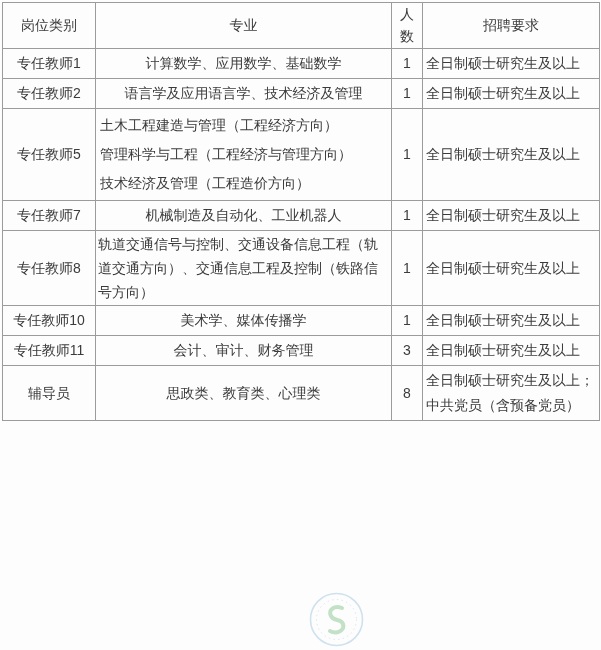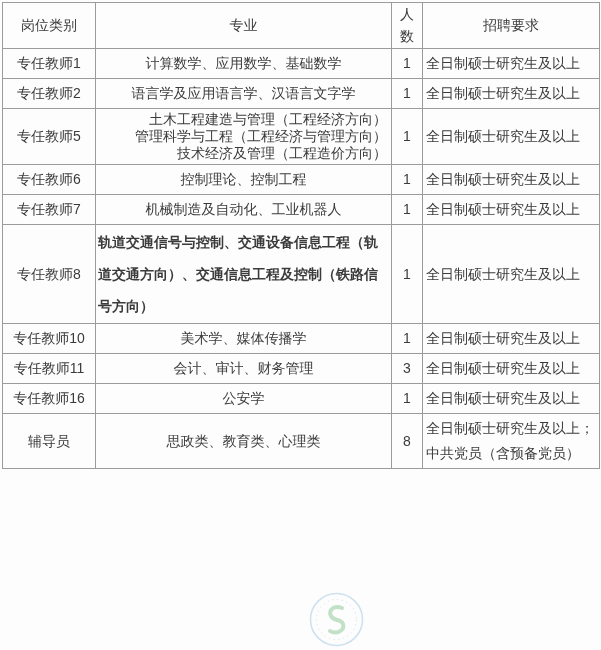--- a/index.html
+++ b/index.html
@@ -29,22 +29,22 @@
     vertical-align:middle;
     text-align:center;
     padding:1px 2px;
     line-height:1.55;
     white-space:pre-line;
     overflow:hidden;
   }
   thead th{height:28px;}
   tbody td{height:25px;}
   td.left{text-align:left;padding:2px 4px;}
-  td.lh27{line-height:17px;text-align:right;}
-  td.lh24{line-height:32px;padding:1px 2px;font-weight:bold;}
+  td.lh27{line-height:29px;}
+  td.lh24{line-height:24px;padding:1px 2px;}
   td.req{text-align:left;padding:2px 1px 2px 3px;line-height:25px;}
   .watermark{
     position:absolute;
     left:308px;top:591px;
     width:57px;height:57px;
     opacity:.55;
     pointer-events:none;
   }
 </style>
 </head>
@@ -67,35 +67,29 @@
   </thead>
   <tbody>
     <tr>
       <td>专任教师1</td>
       <td>计算数学、应用数学、基础数学</td>
       <td>1</td>
       <td class="req">全日制硕士研究生及以上</td>
     </tr>
     <tr>
       <td>专任教师2</td>
-      <td>语言学及应用语言学、汉语言文字学</td>
+      <td>语言学及应用语言学、技术经济及管理</td>
       <td>1</td>
       <td class="req">全日制硕士研究生及以上</td>
     </tr>
     <tr>
       <td>专任教师5</td>
       <td class="left lh27">土木工程建造与管理（工程经济方向）
 管理科学与工程（工程经济与管理方向）
 技术经济及管理（工程造价方向）</td>
-      <td>1</td>
-      <td class="req">全日制硕士研究生及以上</td>
-    </tr>
-    <tr>
-      <td>专任教师6</td>
-      <td>控制理论、控制工程</td>
       <td>1</td>
       <td class="req">全日制硕士研究生及以上</td>
     </tr>
     <tr>
       <td>专任教师7</td>
       <td>机械制造及自动化、工业机器人</td>
       <td>1</td>
       <td class="req">全日制硕士研究生及以上</td>
     </tr>
     <tr>
@@ -110,26 +104,20 @@
       <td>1</td>
       <td class="req">全日制硕士研究生及以上</td>
     </tr>
     <tr>
       <td>专任教师11</td>
       <td>会计、审计、财务管理</td>
       <td>3</td>
       <td class="req">全日制硕士研究生及以上</td>
     </tr>
     <tr>
-      <td>专任教师16</td>
-      <td>公安学</td>
-      <td>1</td>
-      <td class="req">全日制硕士研究生及以上</td>
-    </tr>
-    <tr>
       <td>辅导员</td>
       <td>思政类、教育类、心理类</td>
       <td>8</td>
       <td class="req">全日制硕士研究生及以上；
 中共党员（含预备党员）</td>
     </tr>
   </tbody>
 </table>
 
 <svg class="watermark" viewBox="0 0 57 57">

